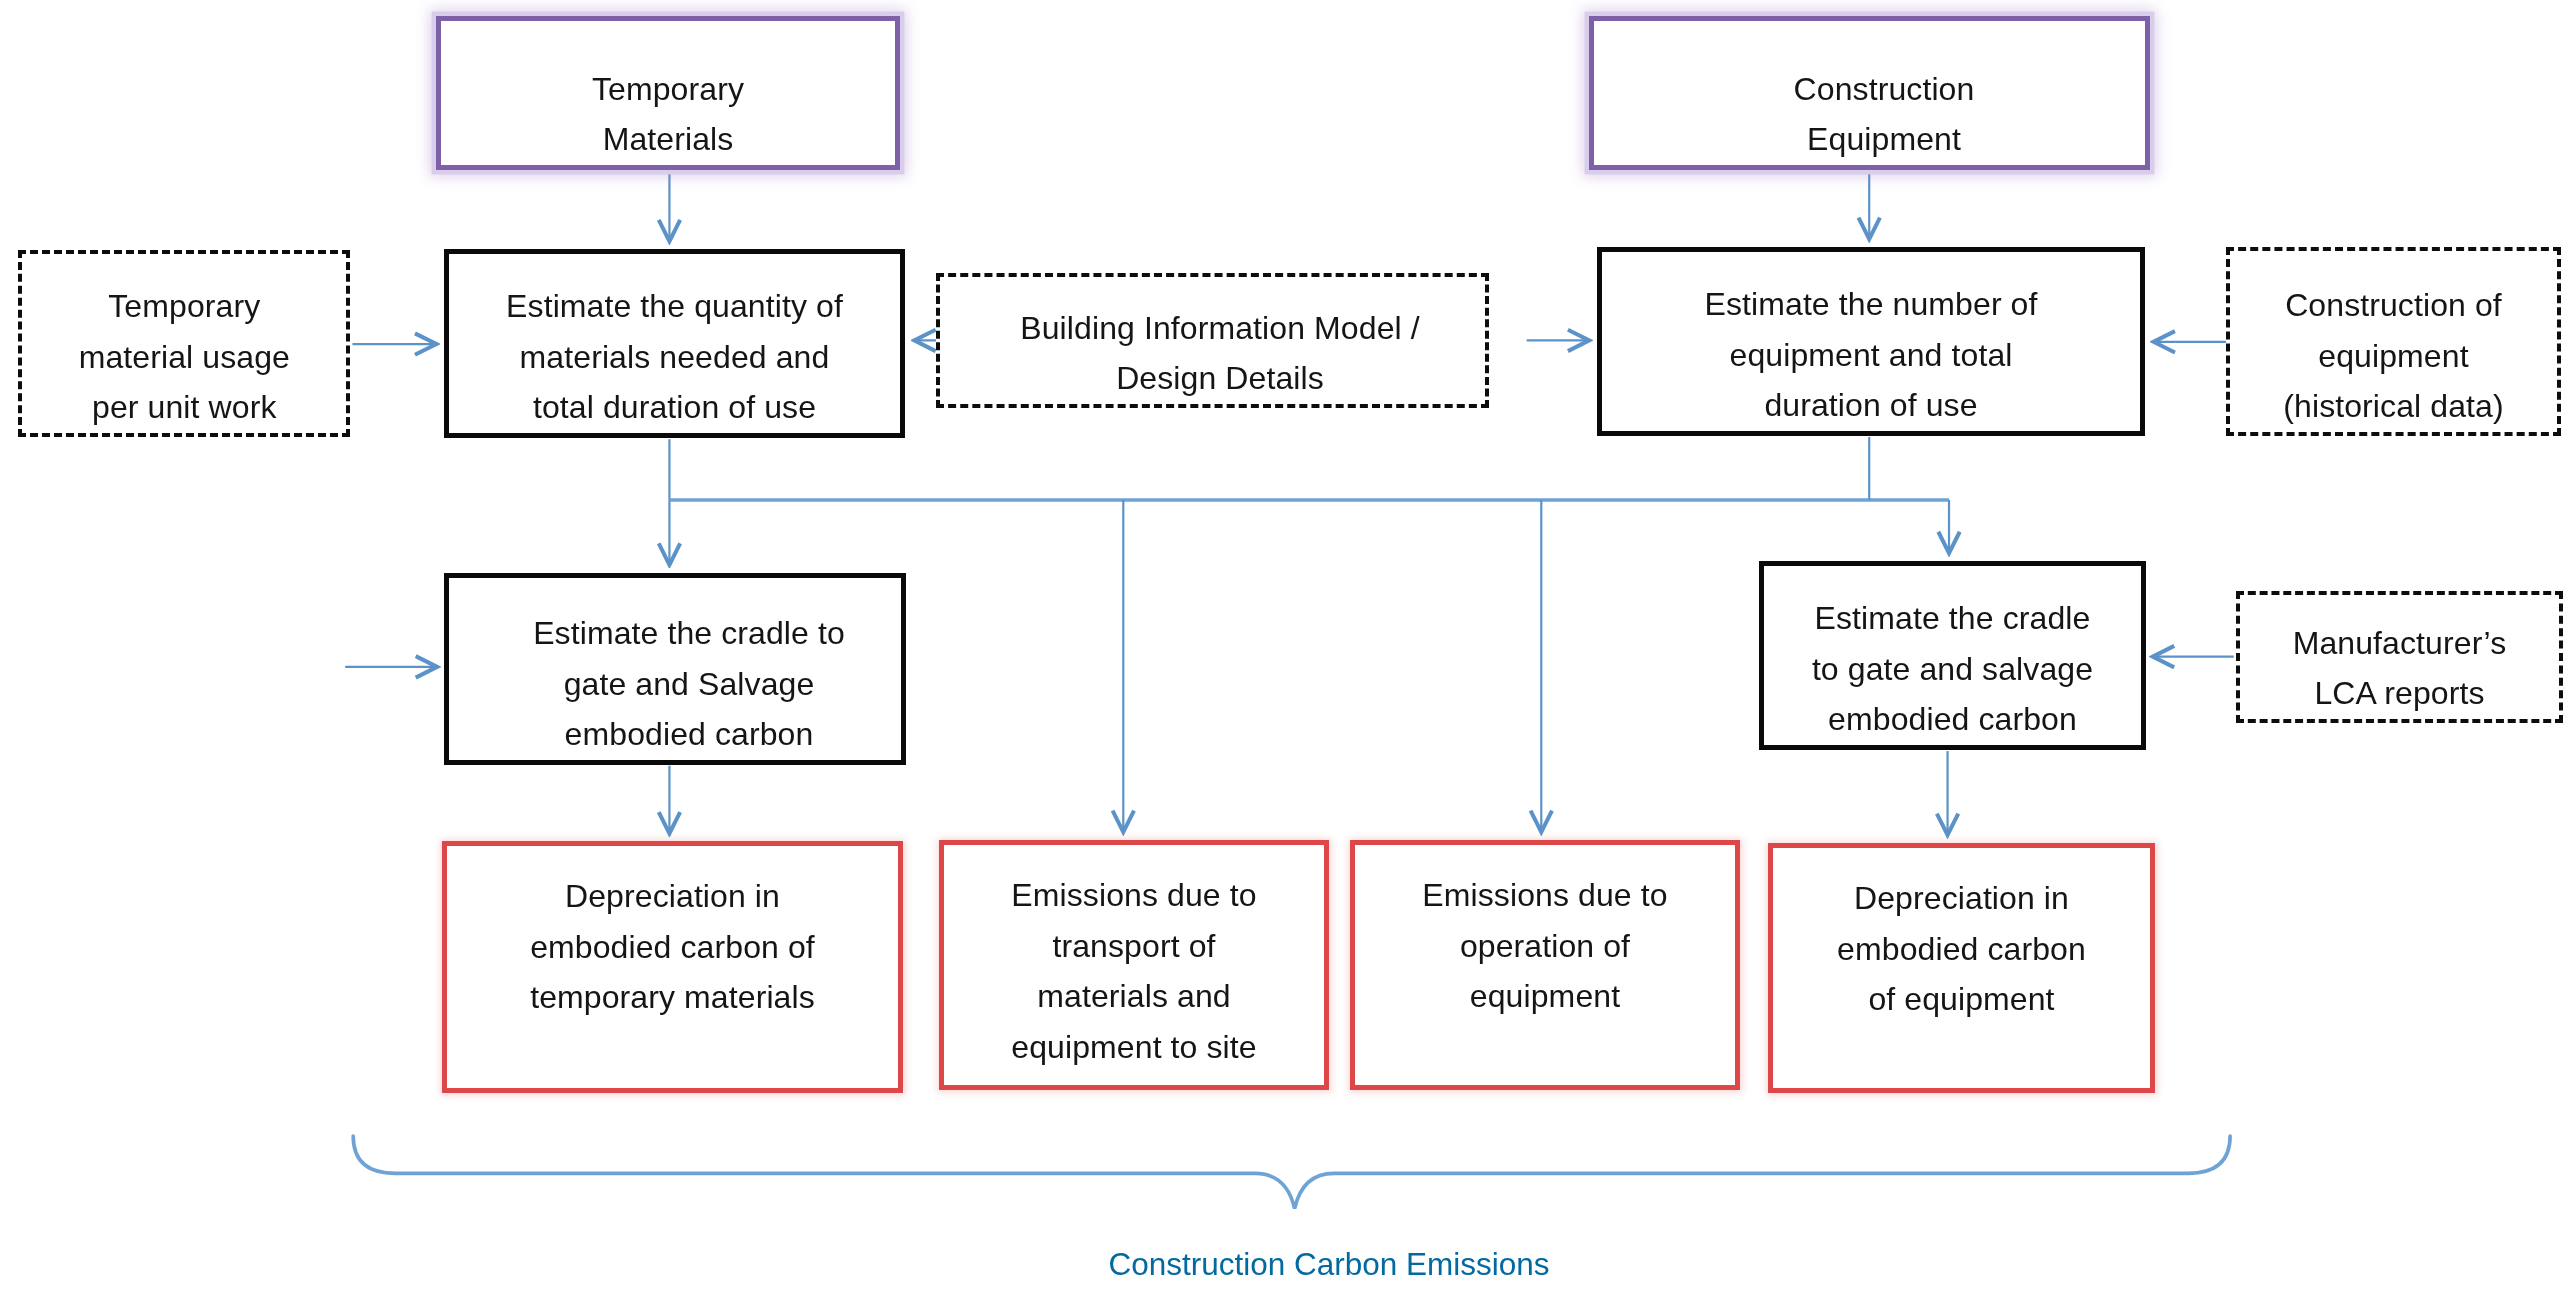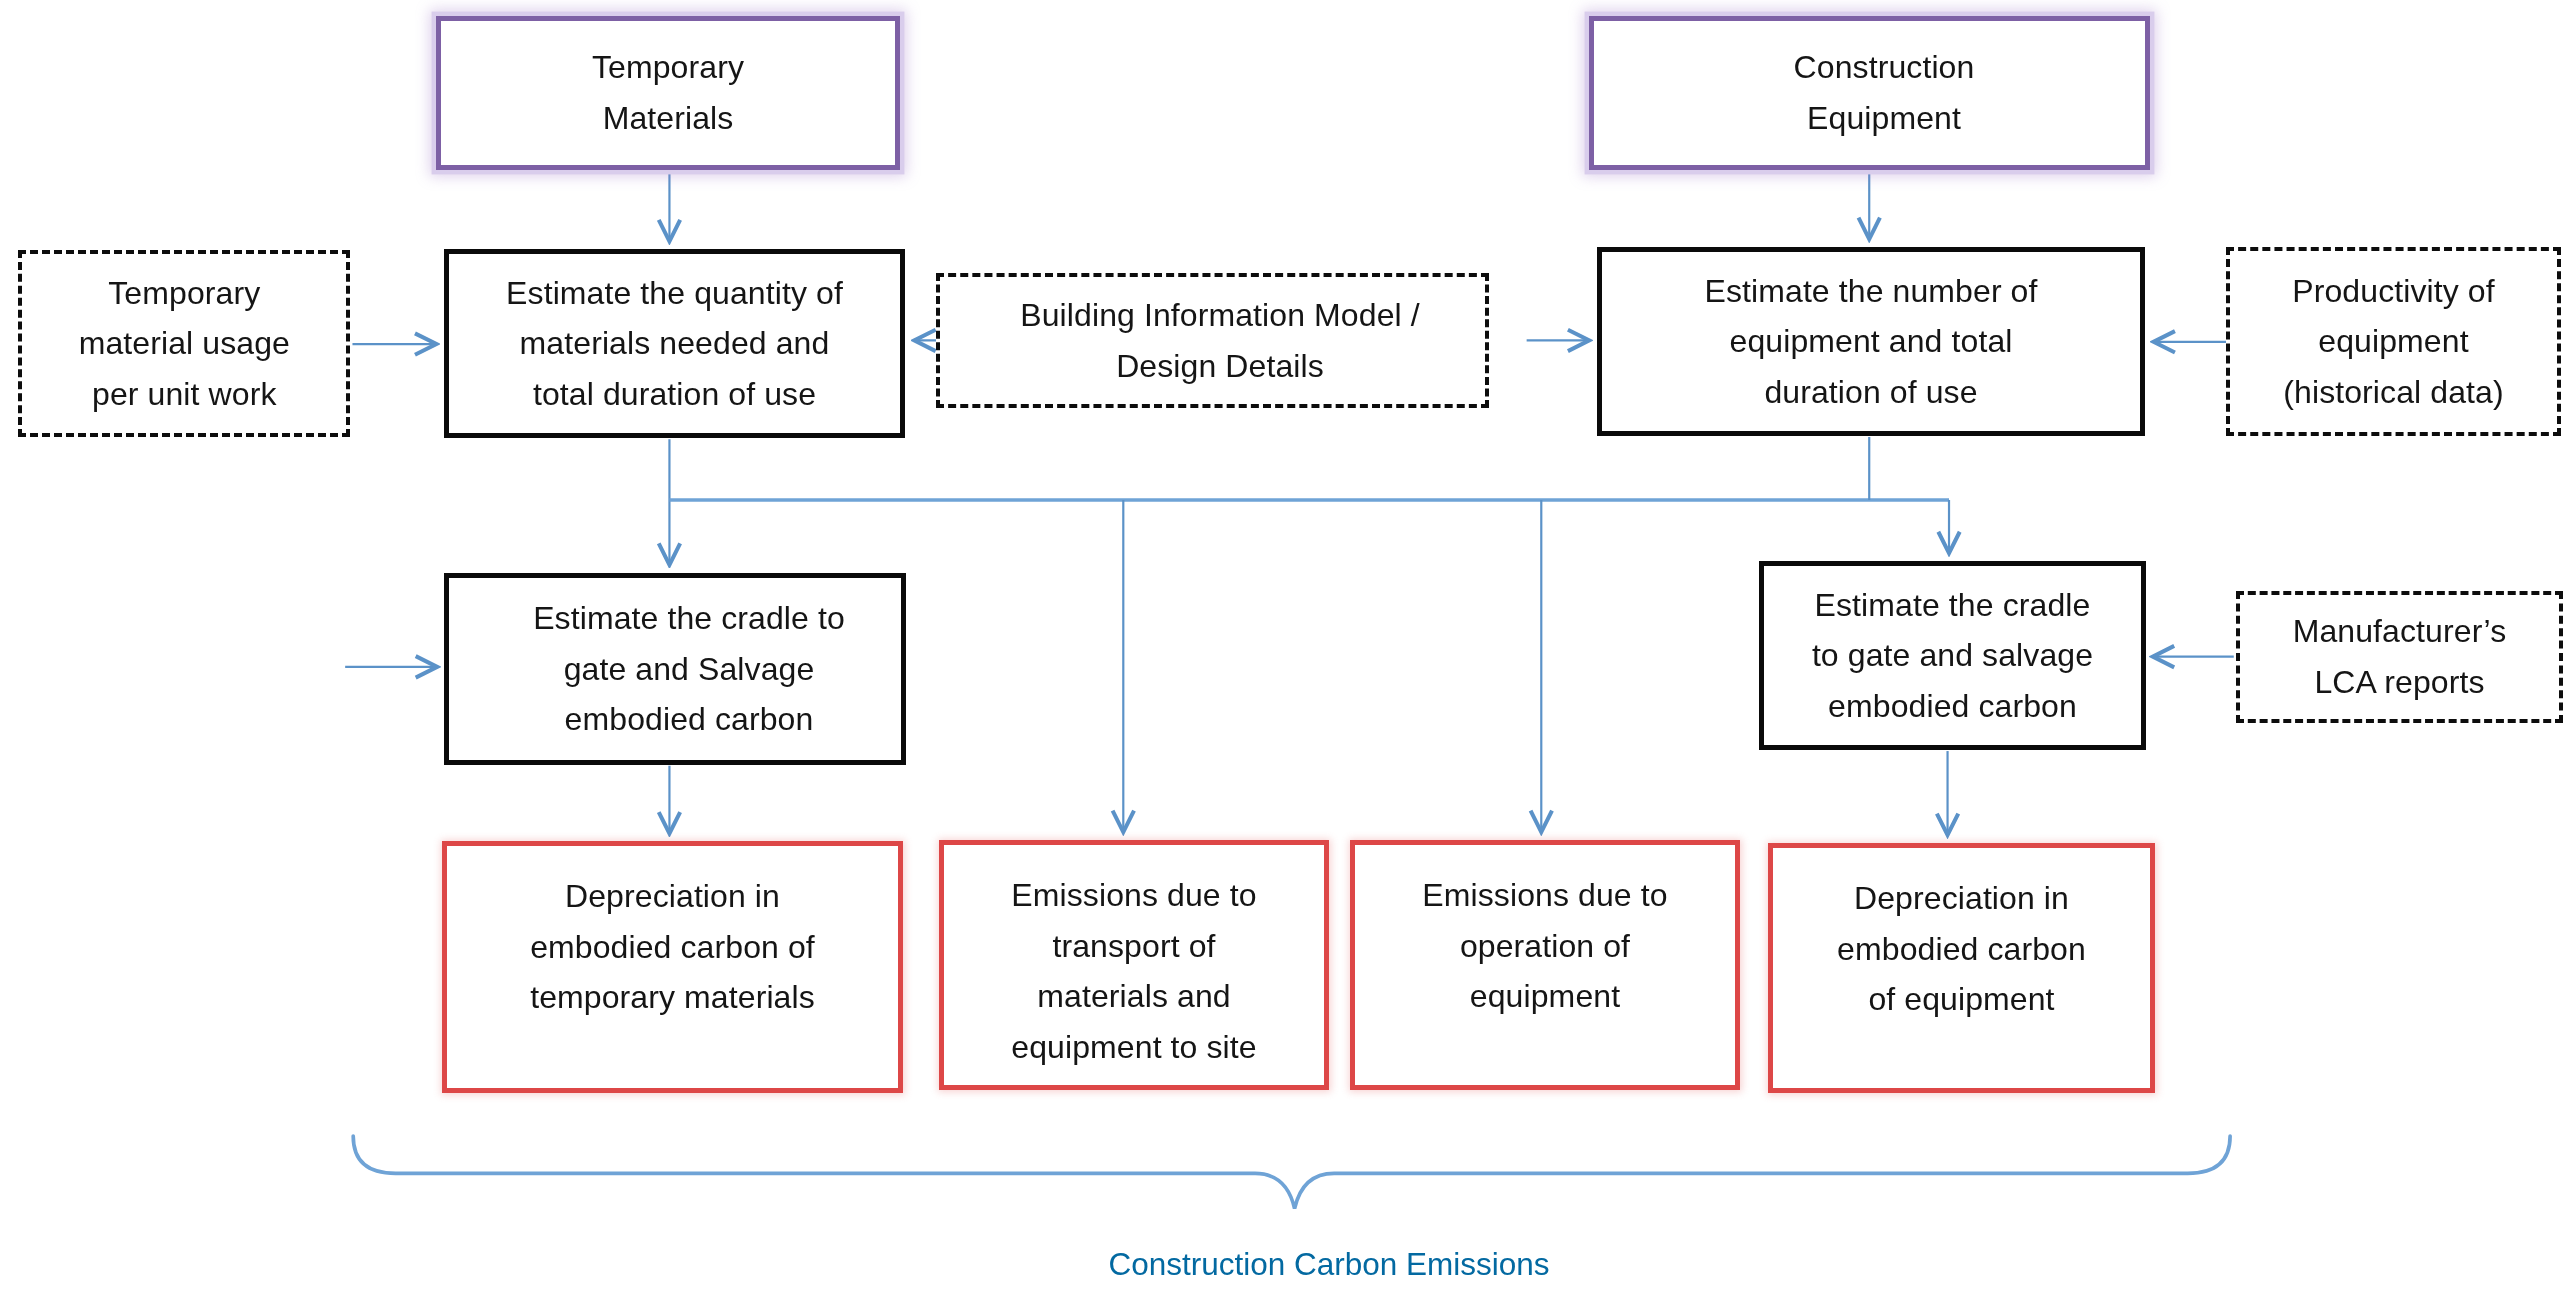--- a/index.html
+++ b/index.html
@@ -2,21 +2,21 @@
 <html style="font-size:11.7px"><head>
 <meta charset="utf-8">
 <style>
   html,body{margin:0;padding:0;background:#ffffff;}
   body{
     width:2576px;height:1303px;position:relative;overflow:hidden;
     font-family:"Liberation Sans","DejaVu Sans",sans-serif;color:#151515;
   }
   #stage{position:absolute;left:0;top:0;width:2576px;height:1303px;}
   .node{
-    position:absolute;display:flex;align-items:center;justify-content:center;
+    position:absolute;display:flex;align-items:flex-end;justify-content:center;
     background:#ffffff;text-align:center;box-sizing:border-box;
   }
   .node .lbl{white-space:pre-line;font-size:32px;line-height:1.58;letter-spacing:0.1px;}
   .solid{border:5.1px solid #0a0a0a;}
   .dashed{border:4.4px dashed #0d0d0d;}
   .purple{
     border:5.9px solid #7d60a5;
     box-shadow:0 0 0 4.4px #d9cdec, 0 0 13px 7.3px rgba(160,122,200,0.35);
   }
   .red{
@@ -89,21 +89,21 @@
   <div class="node dashed" style="left:936px;top:273px;width:553px;height:135px;padding-left:15px;">
     <span class="lbl">Building Information Model /
 Design Details</span>
   </div>
   <div class="node solid" style="left:1597px;top:247px;width:548px;height:189px;">
     <span class="lbl">Estimate the number of
 equipment and total
 duration of use</span>
   </div>
   <div class="node dashed" style="left:2226px;top:247px;width:335px;height:189px;">
-    <span class="lbl">Productivity of
+    <span class="lbl">Construction of
 equipment
 (historical data)</span>
   </div>
 
   <div class="node solid" style="left:444px;top:573px;width:462px;height:192px;padding-left:28px;">
     <span class="lbl">Estimate the cradle to
 gate and Salvage
 embodied carbon</span>
   </div>
   <div class="node solid" style="left:1759px;top:561px;width:387px;height:189px;">

